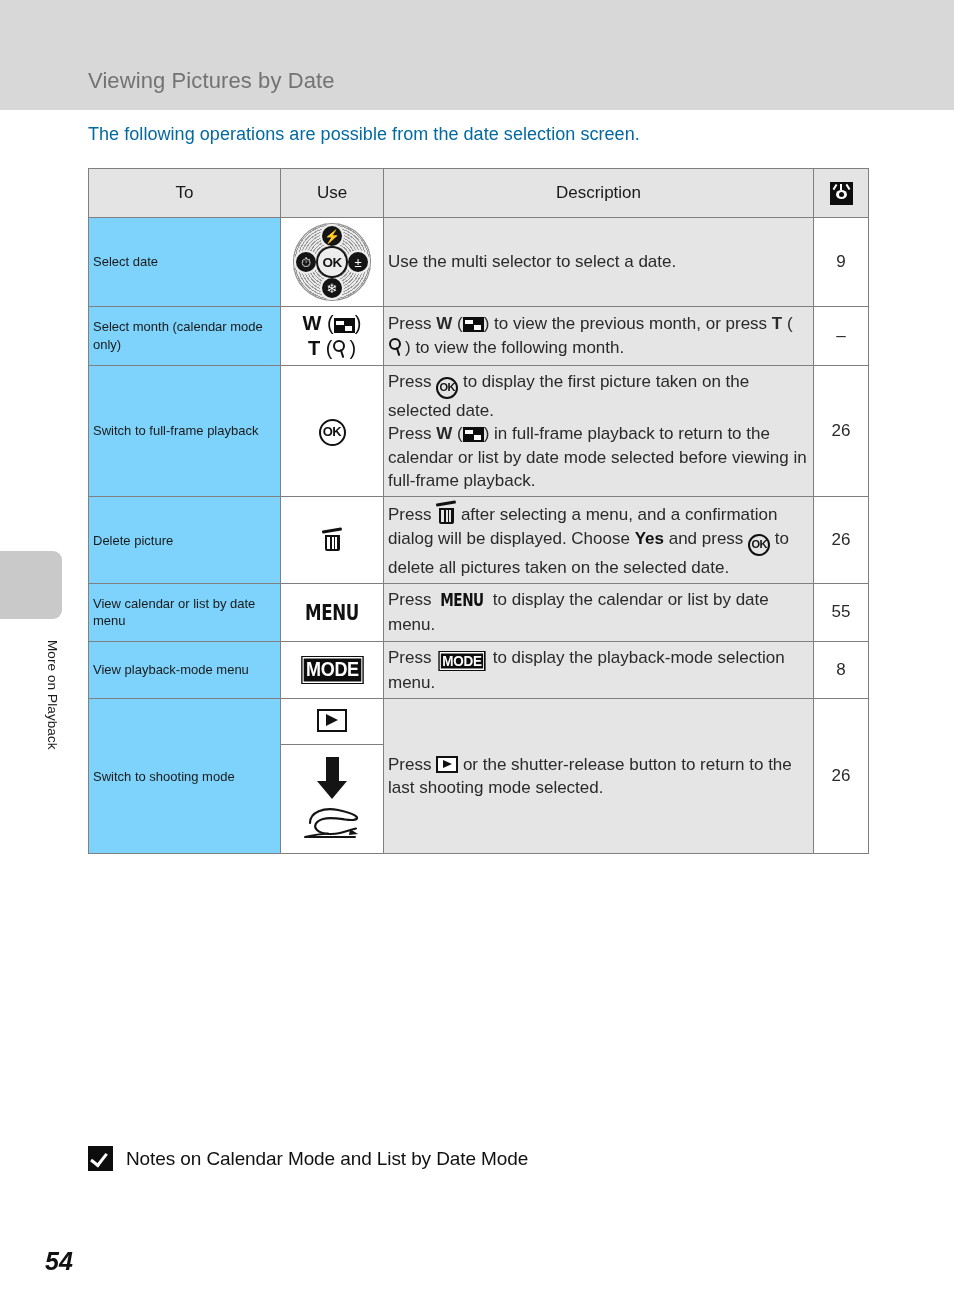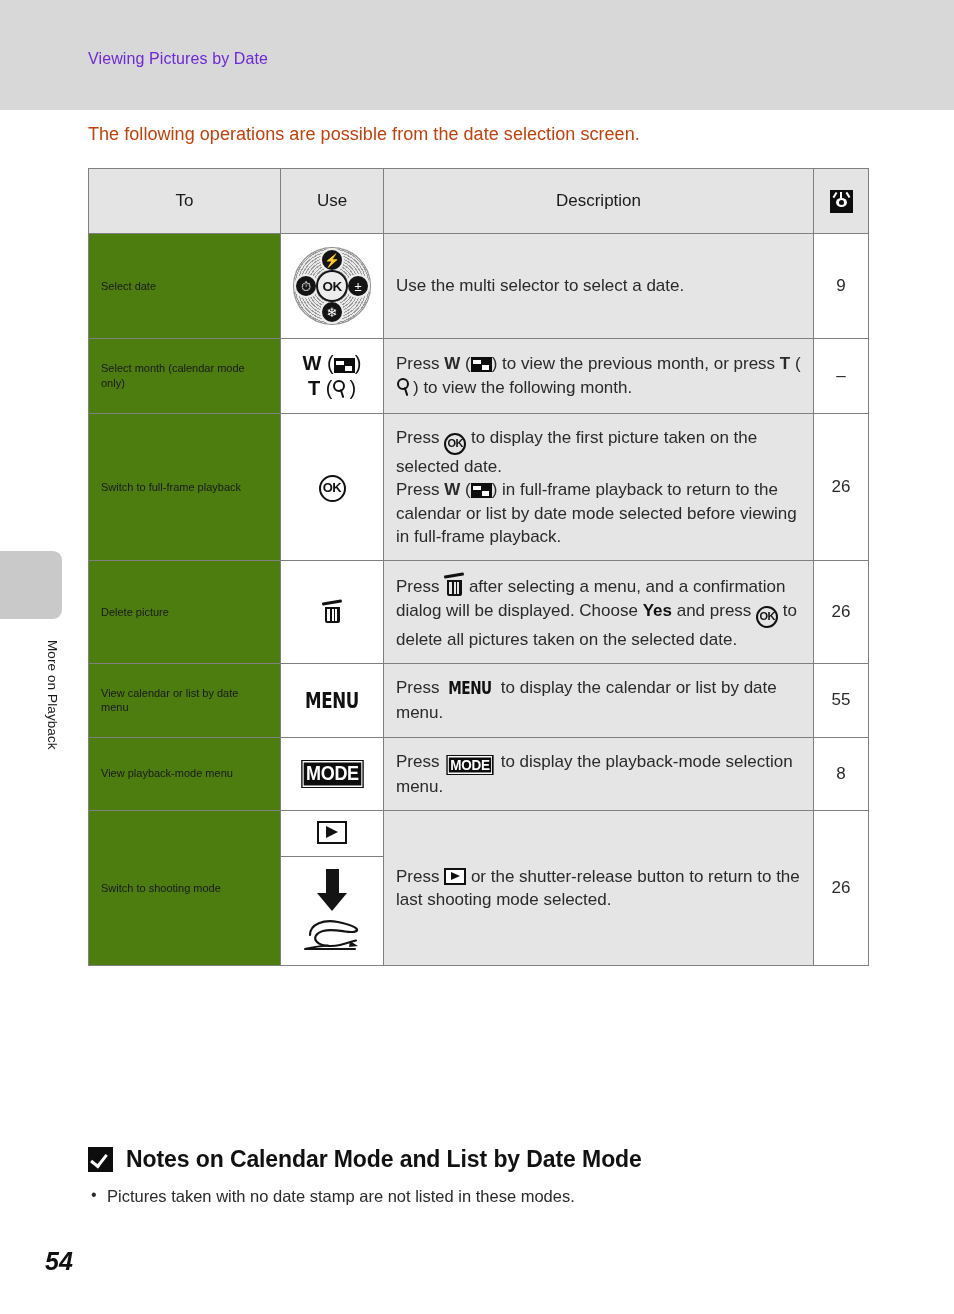--- a/index.html
+++ b/index.html
@@ -18,24 +18,24 @@
 
   
   .header-band {
     position: absolute;
     left: 0; top: 0;
     width: 954px; height: 110px;
     background: #d8d8d8;
   }
   .header-title {
     position: absolute;
-    left: 88px; top: 50px;
-    font-size: 16px;
+    left: 88px; top: 68px;
+    font-size: 22px;
     letter-spacing: 0.1px;
-    color: #6d28d9;
+    color: #737373;
     white-space: nowrap;
   }
 
   
   .side-tab {
     position: absolute;
     left: -18px; top: 551px;
     width: 80px; height: 68px;
     background: #c9c9c9;
     border-radius: 9px;
@@ -73,52 +73,52 @@
   h1.section-title {
     margin: 20px 0 0 0;
     font-size: 26.5px;
     font-weight: bold;
     letter-spacing: -0.2px;
     color: #000;
   }
   p.intro {
     margin: 14px 0 0 0;
     font-size: 18px;
-    color: #c2410c;
+    color: #0369a1;
     letter-spacing: 0.05px;
   }
 
   
   table.ops {
     margin-top: 23px;
     border-collapse: collapse;
     width: 780px;
     table-layout: fixed;
   }
   table.ops col.c-to   { width: 192px; }
   table.ops col.c-use  { width: 103px; }
   table.ops col.c-desc { width: 430px; }
   table.ops col.c-ref  { width: 55px; }
 
   table.ops th, table.ops td {
     border: 1.5px solid #808080;
-    padding: 12px;
+    padding: 4px;
     vertical-align: middle;
   }
   table.ops thead th {
     background: #e4e4e4;
     height: 40px;
     font-weight: normal;
     font-size: 17px;
     text-align: center;
     color: #1a1a1a;
   }
   td.cell-to {
-    background: #4d7c0f;
-    font-size: 11px;
+    background: #7dd3fc;
+    font-size: 13px;
     padding: 10px 0 10px 8px;
     line-height: 1.36;
     color: #1a1a1a;
   }
   td.cell-use {
     background: #ffffff;
     text-align: center;
     padding: 8px 2px;
   }
   td.cell-desc {
@@ -357,22 +357,22 @@
   }
   .check-box-ico::after {
     content: "";
     position: absolute; left: 6px; top: 4px;
     width: 7px; height: 13px;
     border-right: 3.4px solid #fff;
     border-bottom: 3.4px solid #fff;
     transform: rotate(38deg);
   }
   .notes-title {
-    font-size: 23px;
-    font-weight: bold;
+    font-size: 19px;
+    font-weight: normal;
     color: #111;
     letter-spacing: -0.1px;
   }
   ul.notes-list {
     margin: 12px 0 0 0;
     padding: 0;
     list-style: none;
   }
   ul.notes-list li {
     position: relative;
@@ -536,15 +536,14 @@
     </tbody>
   </table>
 </div>
 
 <div class="notes">
   <div class="notes-head">
     <span class="check-box-ico"></span>
     <span class="notes-title">Notes on Calendar Mode and List by Date Mode</span>
   </div>
   <ul class="notes-list">
-    <li>Pictures taken with no date stamp are not listed in these modes.</li>
   </ul>
 </div>
 
 </body></html>

